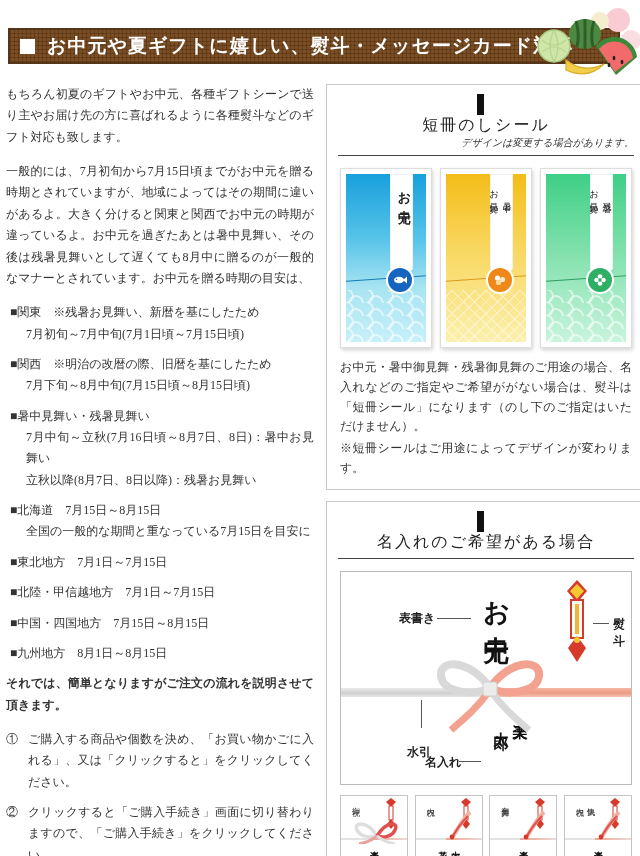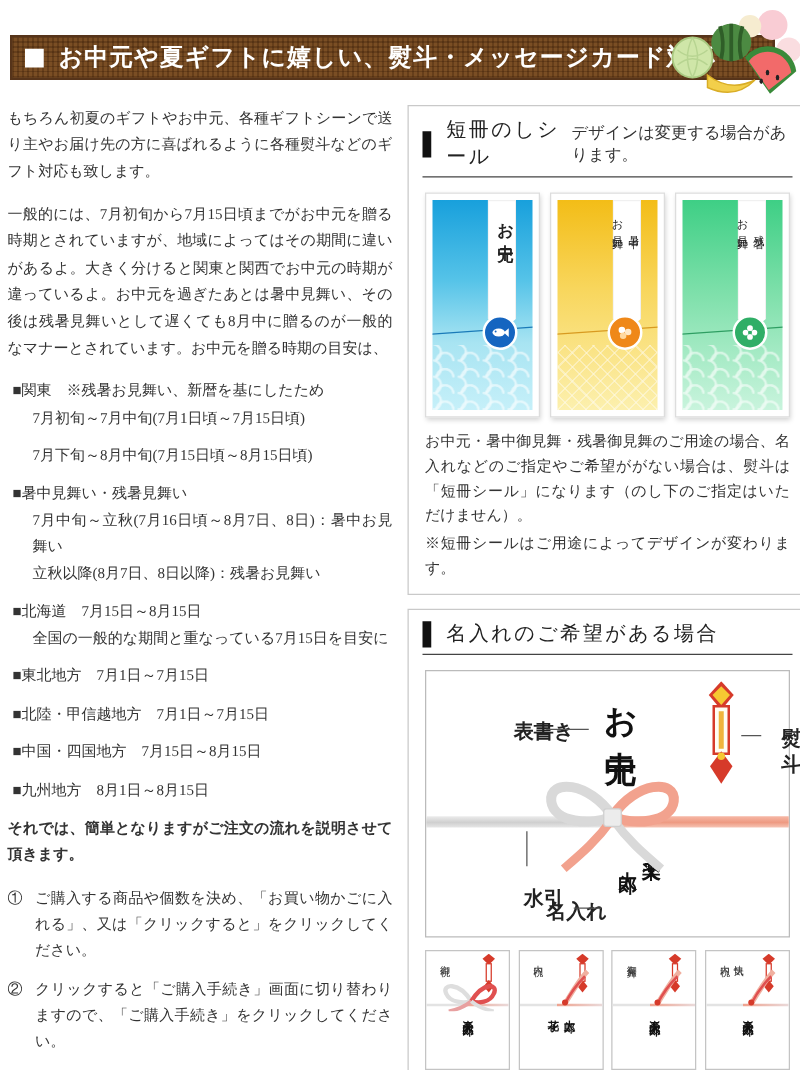--- a/index.html
+++ b/index.html
@@ -36,25 +36,25 @@
   .period{margin:0 0 9px 4px;}
   .period-title{margin:0;}
   .period-line{margin:0 0 0 16px;}
   
   .flow-intro{margin:4px 0 12px 0;font-weight:bold;}
   .step{display:flex; margin:0 0 9px 0;}
   .step-num{width:22px; flex:none;}
   .step-body{flex:1;}
   
   .box{border:1px solid #c9c9c9; background:#fff; padding:9px 11px 10px 11px; margin-bottom:11px;}
-  .box-head{display:flex; align-items:center; border-bottom:1px solid #444; padding-bottom:5px;}
+  .box-head{display:flex; align-items:center; border-bottom:1px solid #444; padding-bottom:5px;flex-direction:column;}
   .box-bar{width:7px; height:21px; background:#111; margin-right:12px; flex:none;}
   .box-title{font-size:16px; letter-spacing:2px; color:#222;
     font-family:"Liberation Serif","DejaVu Serif",serif;}
-  .box-note{margin-left:auto; font-size:13px; color:#333;
+  .box-note{margin-left:auto; font-size:10px; font-style:italic; color:#333;
     font-family:"Liberation Serif","DejaVu Serif",serif;}
   .box-caption{font-size:12px; line-height:1.65; margin:10px 2px 0 2px; color:#333;
     font-family:"Liberation Serif","DejaVu Serif",serif; text-align:justify;}
   .box-caption.tight{margin-top:2px;}
   
   .strips{display:flex; justify-content:space-between; margin:12px 2px 4px 2px;}
   .strip-card{border:1px solid #ddd; padding:5px; box-shadow:1px 2px 4px rgba(0,0,0,.18); background:#fff;}
   .strip{position:relative; width:80px; height:168px; overflow:hidden;}
   .strip-blue{background:linear-gradient(180deg,#18a0dc 0%,#55c3e8 38%,#a8e4f2 68%,#c6f0f9 100%);}
   .strip-gold{background:linear-gradient(180deg,#f3bd17 0%,#f8d65c 42%,#fcf0ae 100%);}
@@ -90,21 +90,21 @@
     display:flex; align-items:center; justify-content:center;
   }
   .badge-blue{background:#1565c0;} .badge-orange{background:#ef8818;} .badge-green{background:#2fae66;}
   .cord{position:absolute; left:-8%; width:116%; height:1px; top:104px; transform:rotate(-4deg); z-index:2;}
   .cord-blue{background:#1a7ab8;} .cord-gold{background:#d89a20;} .cord-green{background:#2e9e62;}
   
   .diagram{position:relative; border:1px solid #bbb; height:212px; margin:12px 2px 10px 2px; background:#fff;
     font-family:"Liberation Serif","DejaVu Serif",serif;}
   .v-text{writing-mode:vertical-rl; letter-spacing:3px;}
   .omote-value{position:absolute; left:138px; top:10px; font-size:26px; font-weight:bold; color:#111; letter-spacing:4px;}
-  .lbl{position:absolute; font-size:16px; font-weight:bold; color:#222;margin-left:12px;}
+  .lbl{position:absolute; font-size:12px; font-weight:bold; color:#222;}
   .lbl-omote{left:58px; top:38px;}
   .line-omote{position:absolute; left:96px; top:46px; width:34px; height:1px; background:#555;}
   .ornament{position:absolute; left:222px; top:8px;}
   .lbl-noshi{left:272px; top:44px;}
   .line-noshi{position:absolute; left:252px; top:51px; width:16px; height:1px; background:#555;}
   .mizuhiki{position:absolute; left:0; top:116px; width:100%; height:9px; display:flex; z-index:1;}
   .mizuhiki .mz-l{flex:1; background:linear-gradient(180deg,#ececec,#cfcfcf 55%,#e6e6e6);}
   .mizuhiki .mz-r{flex:1; background:linear-gradient(180deg,#f6b8a6,#ee9a82 55%,#f6c4b4);}
   .bow{position:absolute; left:84px; top:66px; z-index:2;}
   .lbl-mizuhiki{left:66px; top:172px;text-align:center;}
@@ -157,20 +157,21 @@
 
     <div class="col-left">
       <p>もちろん初夏のギフトやお中元、各種ギフトシーンで送り主やお届け先の方に喜ばれるように各種熨斗などのギフト対応も致します。</p>
       <p>一般的には、7月初旬から7月15日頃までがお中元を贈る時期とされていますが、地域によってはその期間に違いがあるよ。大きく分けると関東と関西でお中元の時期が違っているよ。お中元を過ぎたあとは暑中見舞い、その後は残暑見舞いとして遅くても8月中に贈るのが一般的なマナーとされています。お中元を贈る時期の目安は、</p>
 
       <div class="period">
         <div class="period-title">■関東　※残暑お見舞い、新暦を基にしたため</div>
         <div class="period-line">7月初旬～7月中旬(7月1日頃～7月15日頃)</div>
       </div>
       <div class="period">
+        <div class="period-title">■関西　※明治の改暦の際、旧暦を基にしたため</div>
         <div class="period-line">7月下旬～8月中旬(7月15日頃～8月15日頃)</div>
       </div>
       <div class="period">
         <div class="period-title">■暑中見舞い・残暑見舞い</div>
         <div class="period-line">7月中旬～立秋(7月16日頃～8月7日、8日)：暑中お見舞い</div>
         <div class="period-line">立秋以降(8月7日、8日以降)：残暑お見舞い</div>
       </div>
       <div class="period">
         <div class="period-title">■北海道　7月15日～8月15日</div>
         <div class="period-line">全国の一般的な期間と重なっている7月15日を目安に</div>

